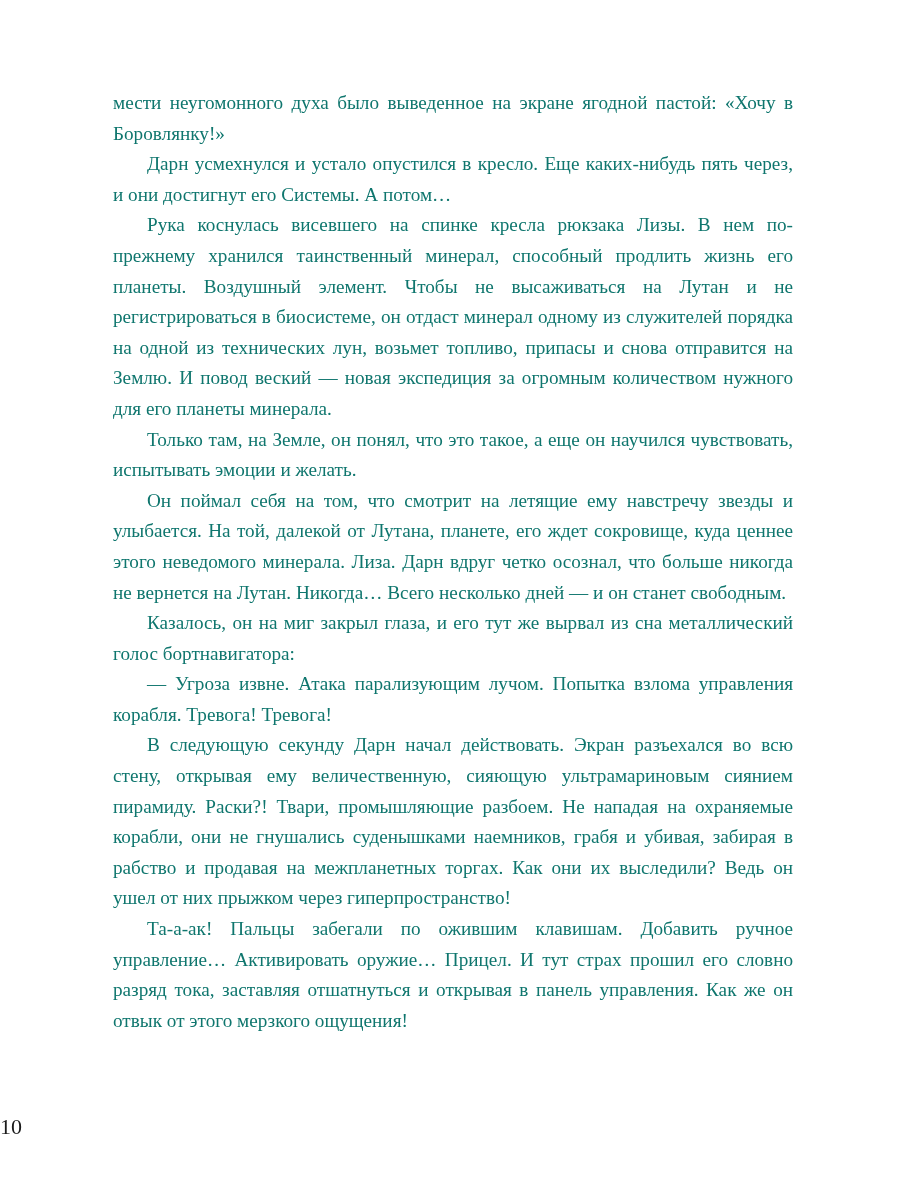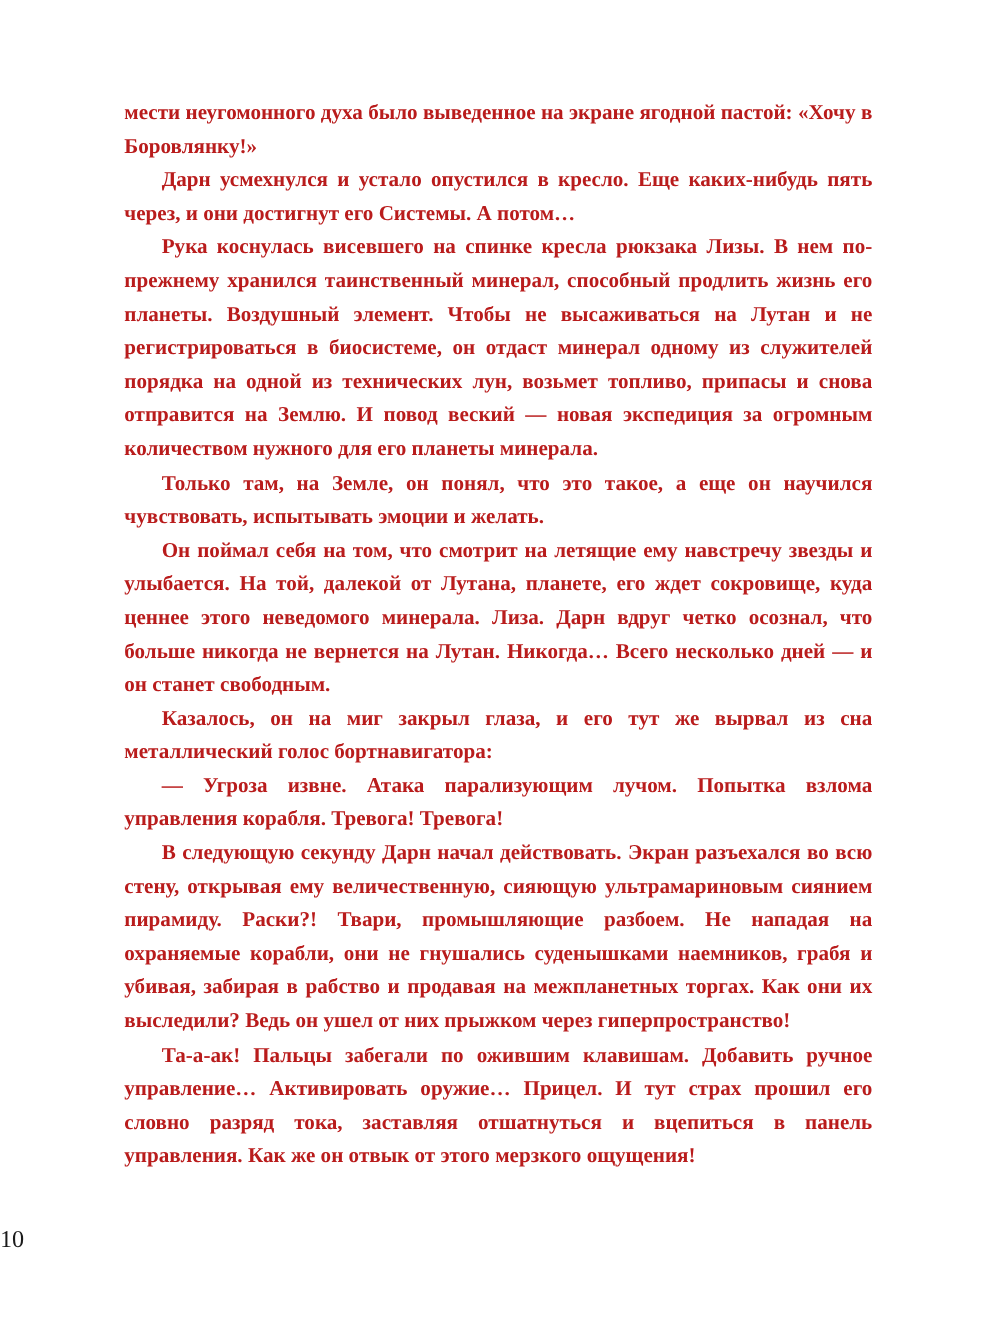--- a/index.html
+++ b/index.html
@@ -16,25 +16,24 @@
     overflow: hidden;
   }
   .text-block {
     position: absolute;
     left: 113px;
     top: 88px;
     width: 680px;
     font-family: "Liberation Serif", serif;
     font-size: 19.2px;
     line-height: 30.6px;
-    color: #b91c1c;
+    color: #0f766e;
     text-align: justify;
     text-justify: inter-word;
     hyphens: manual;
-    font-weight: bold;
   }
   .para {
     margin: 0;
     text-indent: 0;
   }
   .para.indent {
     text-indent: 34px;
   }
   .page-number {
     position: absolute;
@@ -53,16 +52,16 @@
 <div class="page">
   <div class="text-block">
     <p class="para">мести неугомонного духа было выведенное на экране ягодной пастой: «Хочу в Боровлянку!»</p>
     <p class="para indent">Дарн усмехнулся и устало опустился в кресло. Еще каких-нибудь пять через, и они достигнут его Системы. А потом…</p>
     <p class="para indent">Рука коснулась висевшего на спинке кресла рюкзака Лизы. В нем по-прежнему хранился таинственный минерал, способный продлить жизнь его планеты. Воздушный элемент. Чтобы не высаживаться на Лутан и не регистрироваться в биосистеме, он отдаст минерал одному из служителей порядка на одной из технических лун, возьмет топливо, припасы и снова отправится на Землю. И повод веский — новая экспедиция за огромным количеством нужного для его планеты минерала.</p>
     <p class="para indent">Только там, на Земле, он понял, что это такое, а еще он научился чувствовать, испытывать эмоции и желать.</p>
     <p class="para indent">Он поймал себя на том, что смотрит на летящие ему навстречу звезды и улыбается. На той, далекой от Лутана, планете, его ждет сокровище, куда ценнее этого неведомого минерала. Лиза. Дарн вдруг четко осознал, что больше никогда не вернется на Лутан. Никогда… Всего несколько дней — и он станет свободным.</p>
     <p class="para indent">Казалось, он на миг закрыл глаза, и его тут же вырвал из сна металлический голос бортнавигатора:</p>
     <p class="para indent">— Угроза извне. Атака парализующим лучом. Попытка взлома управления корабля. Тревога! Тревога!</p>
     <p class="para indent">В следующую секунду Дарн начал действовать. Экран разъехался во всю стену, открывая ему величественную, сияющую ультрамариновым сиянием пирамиду. Раски?! Твари, промышляющие разбоем. Не нападая на охраняемые корабли, они не гнушались суденышками наемников, грабя и убивая, забирая в рабство и продавая на межпланетных торгах. Как они их выследили? Ведь он ушел от них прыжком через гиперпространство!</p>
-    <p class="para indent">Та-а-ак! Пальцы забегали по ожившим клавишам. Добавить ручное управление… Активировать оружие… Прицел. И тут страх прошил его словно разряд тока, заставляя отшатнуться и вцепиться в панель управления. Как же он отвык от этого мерзкого ощущения!</p>
+    <p class="para indent">Та-а-ак! Пальцы забегали по ожившим клавишам. Добавить ручное управление… Активировать оружие… Прицел. И тут страх прошил его словно разряд тока, заставляя отшатнуться и открывая в панель управления. Как же он отвык от этого мерзкого ощущения!</p>
   </div>
   <div class="page-number">10</div>
 </div>
 
 </body></html>

